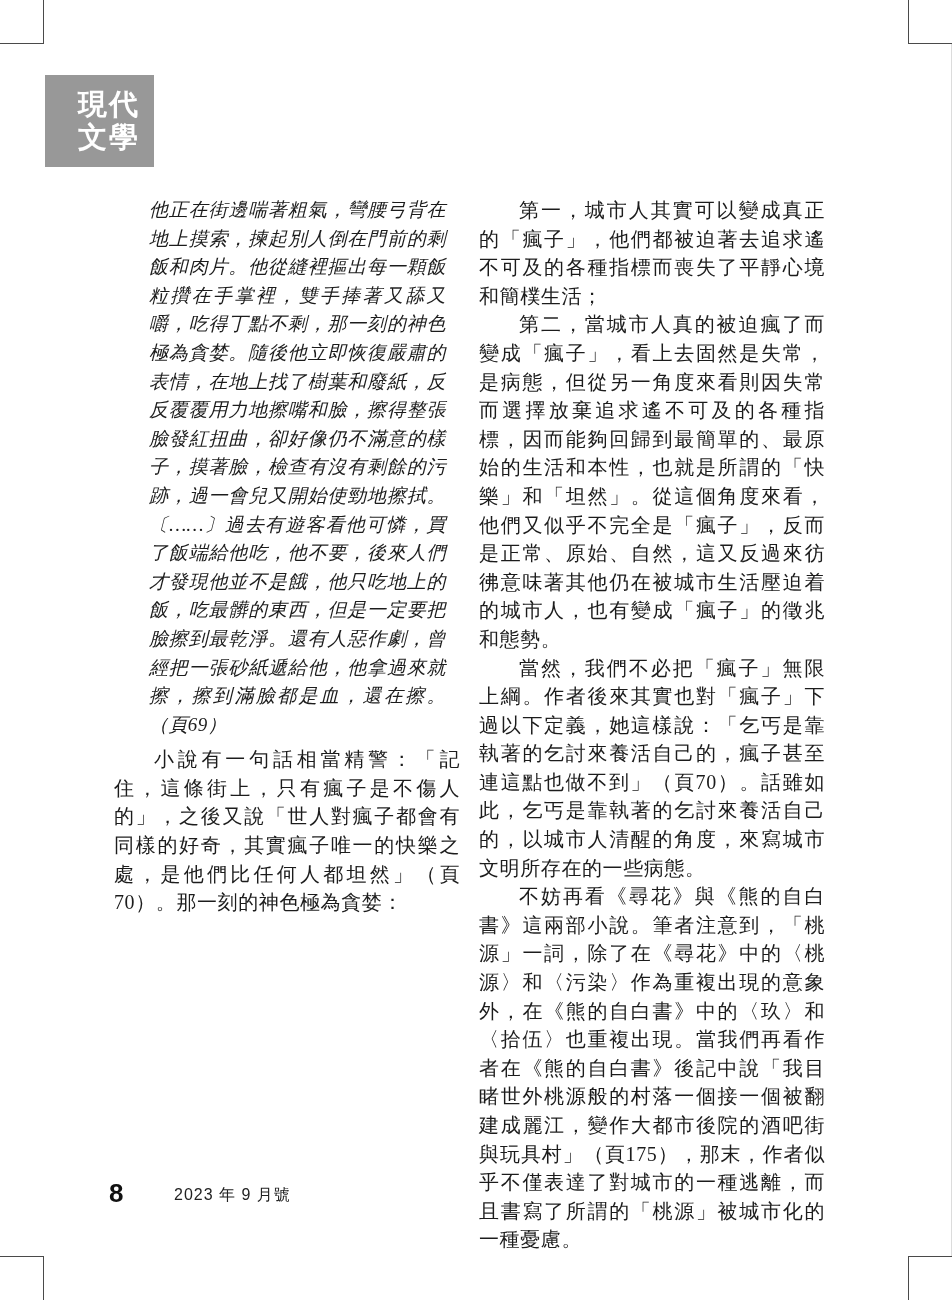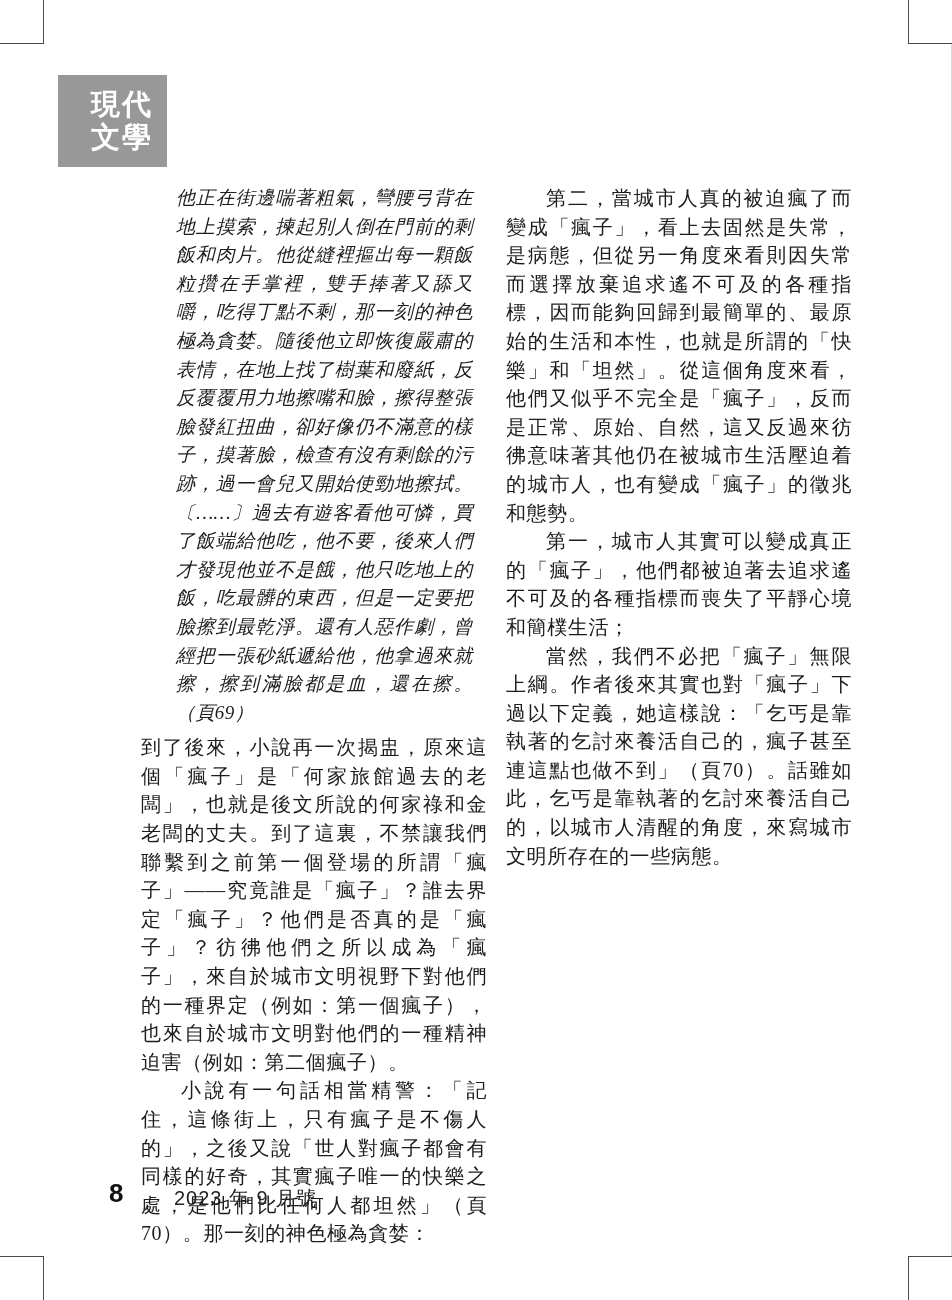--- a/index.html
+++ b/index.html
@@ -11,33 +11,33 @@
   
   .mark{position:absolute;width:47px;height:47px;border:1px solid #4a4a4a;background:#ffffff;}
   .mark.tl{top:-5px;left:-5px;}
   .mark.tr{top:-5px;right:-5px;}
   .mark.bl{bottom:-5px;left:-5px;}
   .mark.br{bottom:-5px;right:-5px;}
   .edge-line{position:absolute;right:0;top:44px;bottom:44px;width:1px;background:#dcdcdc;}
 
   
   .masthead{
-    position:absolute;left:58px;top:75px;width:109px;height:92px;
+    position:absolute;left:45px;top:75px;width:109px;height:92px;
     background:#989898;color:#ffffff;
     font-family:"Liberation Sans","DejaVu Sans",sans-serif;
     font-weight:bold;font-size:29px;line-height:33px;
     text-align:right;padding:13px 14px 0 0;box-sizing:border-box;
     letter-spacing:2px;
   }
 
   
   .col{
-    position:absolute;top:184px;width:346px;
+    position:absolute;top:196px;width:346px;
     font-size:20px;line-height:28.6px;letter-spacing:0.6px;
-    text-align:justify;text-justify:inter-ideograph;margin-left:27px;
+    text-align:justify;text-justify:inter-ideograph;
   }
   .col.left{left:114px;}
   .col.right{left:479px;}
   .col p{margin:0;}
   .col p.indent{text-indent:2em;}
   .col p.noindent{text-indent:0;}
   .quote{
     margin:0 14px 6px 35px;
     font-size:19px;line-height:28.6px;letter-spacing:0.4px;
     font-style:italic;
@@ -48,45 +48,45 @@
   .footer{
     position:absolute;left:0;top:1178px;width:952px;height:40px;
     font-family:"Liberation Sans","DejaVu Sans",sans-serif;
   }
   .page-number{
     position:absolute;left:109px;top:0;
     font-size:26px;font-weight:bold;color:#111;
   }
   .issue-label{
     position:absolute;left:174px;top:7px;
-    font-size:20px;color:#222;letter-spacing:1px;
+    font-size:16px;color:#222;letter-spacing:1px;
   }
 </style>
 </head>
 <body>
 
 <div class="mark tl"></div>
 <div class="mark tr"></div>
 <div class="mark bl"></div>
 <div class="mark br"></div>
 <div class="edge-line"></div>
 
 <div class="masthead">
   <div>現代</div>
   <div>文學</div>
 </div>
 
 <div class="col left">
   <div class="quote">他正在街邊喘著粗氣，彎腰弓背在地上摸索，揀起別人倒在門前的剩飯和肉片。他從縫裡摳出每一顆飯粒攢在手掌裡，雙手捧著又舔又嚼，吃得丁點不剩，那一刻的神色極為貪婪。隨後他立即恢復嚴肅的表情，在地上找了樹葉和廢紙，反反覆覆用力地擦嘴和臉，擦得整張臉發紅扭曲，卻好像仍不滿意的樣子，摸著臉，檢查有沒有剩餘的污跡，過一會兒又開始使勁地擦拭。〔……〕過去有遊客看他可憐，買了飯端給他吃，他不要，後來人們才發現他並不是餓，他只吃地上的飯，吃最髒的東西，但是一定要把臉擦到最乾淨。還有人惡作劇，曾經把一張砂紙遞給他，他拿過來就擦，擦到滿臉都是血，還在擦。（頁69）</div>
-  <p class="noindent">到了後來，小說再一次揭盅，原來這個「瘋子」是「何家旅館過去的老闆」，也就是後文所說的何家祿和金老闆的丈夫。到了這裏，不禁讓我們聯繫到之前第一個登場的所謂「瘋子」——究竟誰是「瘋子」？誰去界定「瘋子」？他們是否真的是「瘋子」？彷彿他們之所以成為「瘋子」，來自於城市文明視野下對他們的一種界定（例如：第一個瘋子），也來自於城市文明對他們的一種精神迫害（例如：第二個瘋子）。</p>
   <p class="indent">小說有一句話相當精警：「記住，這條街上，只有瘋子是不傷人的」，之後又說「世人對瘋子都會有同樣的好奇，其實瘋子唯一的快樂之處，是他們比任何人都坦然」（頁70）。那一刻的神色極為貪婪：</p>
 </div>
 
 <div class="col right">
+  <p class="indent">第一，城市人其實可以變成真正的「瘋子」，他們都被迫著去追求遙不可及的各種指標而喪失了平靜心境和簡樸生活；</p>
   <p class="indent">第二，當城市人真的被迫瘋了而變成「瘋子」，看上去固然是失常，是病態，但從另一角度來看則因失常而選擇放棄追求遙不可及的各種指標，因而能夠回歸到最簡單的、最原始的生活和本性，也就是所謂的「快樂」和「坦然」。從這個角度來看，他們又似乎不完全是「瘋子」，反而是正常、原始、自然，這又反過來彷彿意味著其他仍在被城市生活壓迫着的城市人，也有變成「瘋子」的徵兆和態勢。</p>
-  <p class="indent">第一，城市人其實可以變成真正的「瘋子」，他們都被迫著去追求遙不可及的各種指標而喪失了平靜心境和簡樸生活；</p>
   <p class="indent">當然，我們不必把「瘋子」無限上綱。作者後來其實也對「瘋子」下過以下定義，她這樣說：「乞丐是靠執著的乞討來養活自己的，瘋子甚至連這點也做不到」（頁70）。話雖如此，乞丐是靠執著的乞討來養活自己的，以城市人清醒的角度，來寫城市文明所存在的一些病態。</p>
+  <p class="indent">不妨再看《尋花》與《熊的自白書》這兩部小說。筆者注意到，「桃源」一詞，除了在《尋花》中的〈桃源〉和〈污染〉作為重複出現的意象外，在《熊的自白書》中的〈玖〉和〈拾伍〉也重複出現。當我們再看作者在《熊的自白書》後記中說「我目睹世外桃源般的村落一個接一個被翻建成麗江，變作大都市後院的酒吧街與玩具村」（頁175），那末，作者似乎不僅表達了對城市的一種逃離，而且書寫了所謂的「桃源」被城市化的一種憂慮。</p>
 </div>
 
 <div class="footer">
   <span class="page-number">8</span>
   <span class="issue-label">2023 年 9 月號</span>
 </div>
 
 </body></html>

